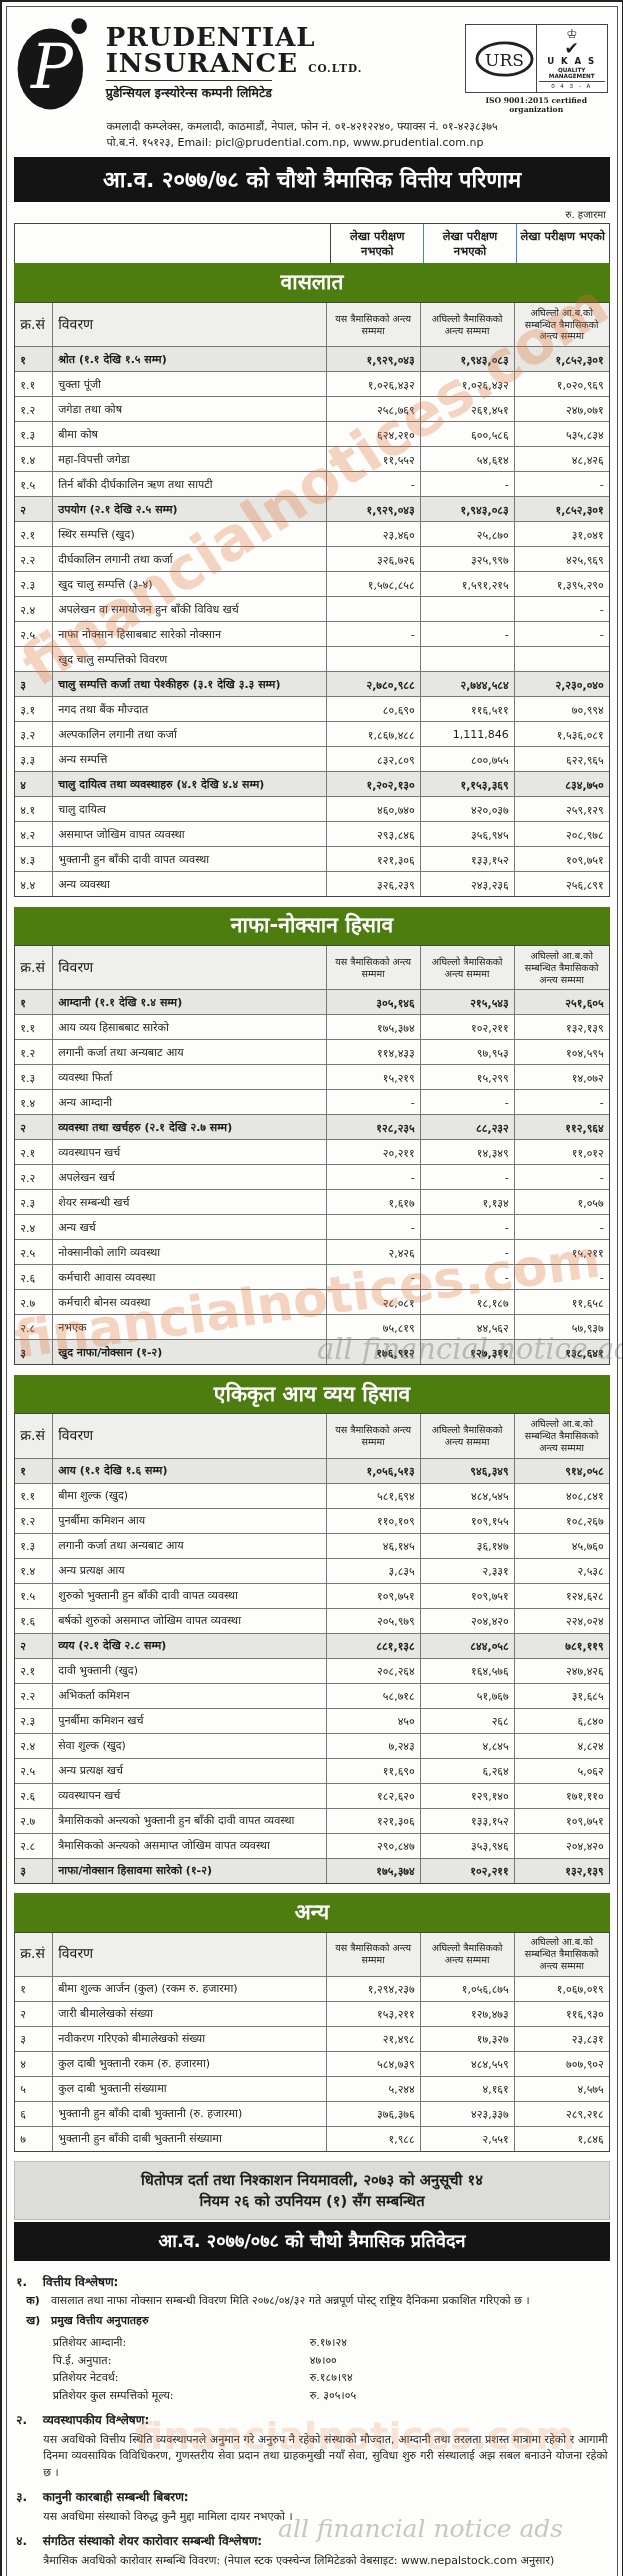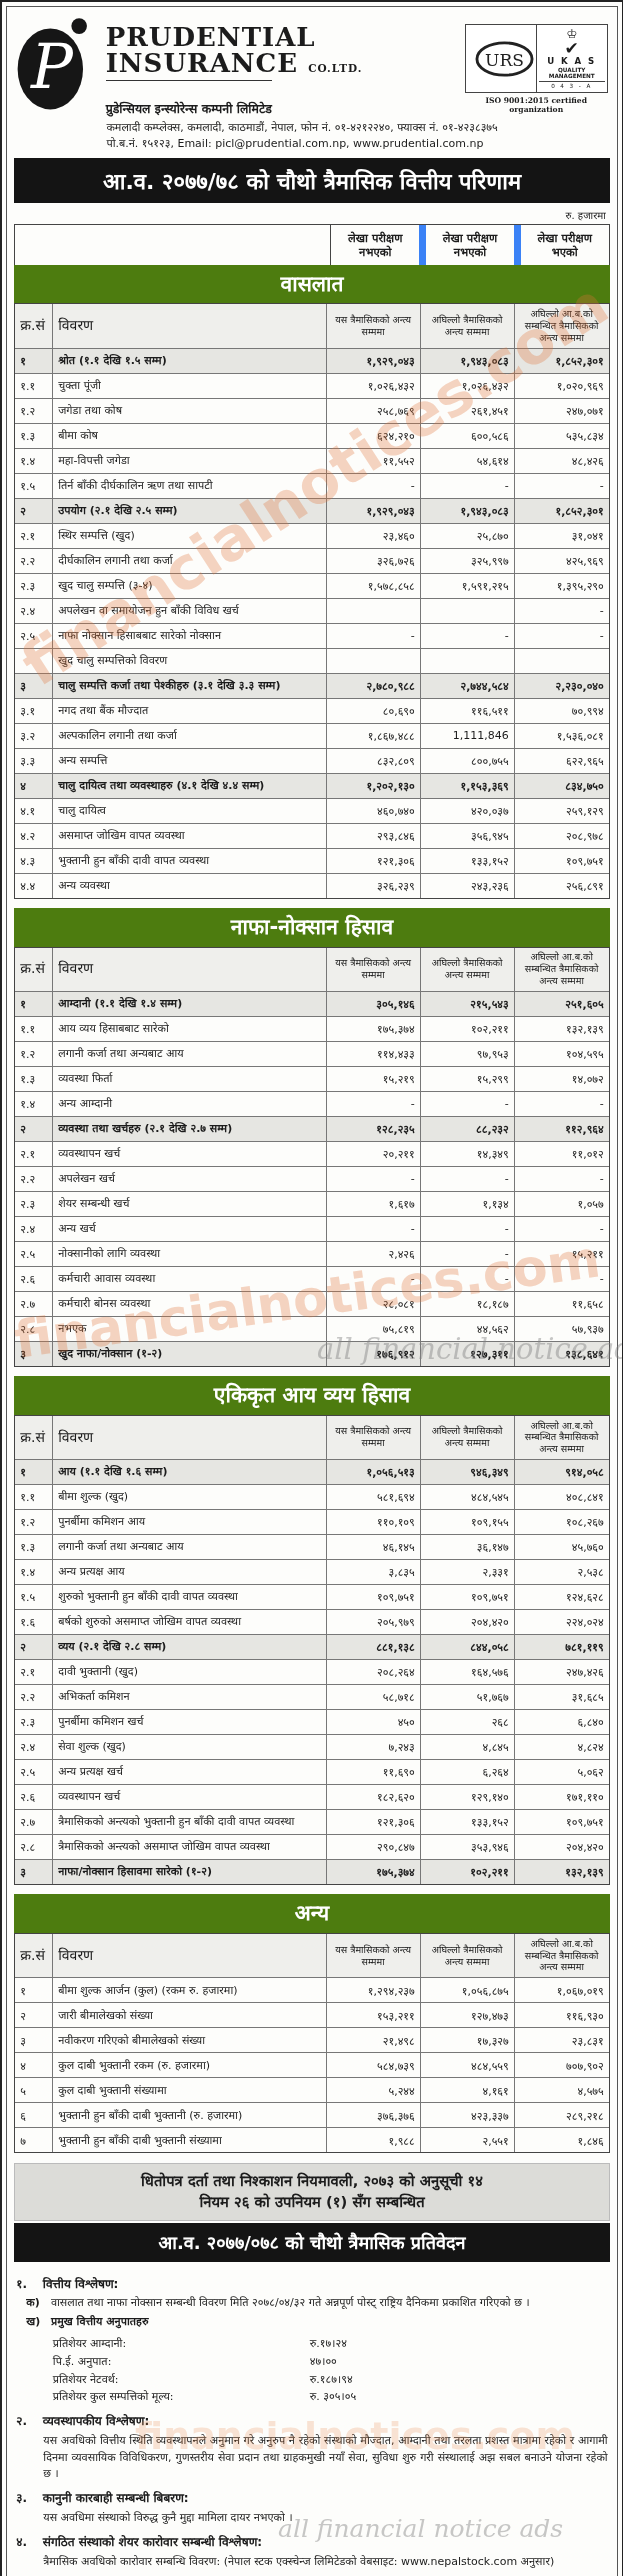--- a/index.html
+++ b/index.html
@@ -9,41 +9,41 @@
     font-family:"DejaVu Sans",sans-serif;color:#1c1c1c;overflow:hidden;
   }
   .inner{position:relative;border:1px solid #555;margin:3.8px;padding:5.7px 7.6px 0 7.6px;}
   
   .hdr{display:flex;justify-content:space-between;align-items:flex-start;padding:3.8px 1.9px 1.9px 1.9px;}
   .hdr-left{display:flex;gap:11.4px;}
   .logo{flex:0 0 auto;}
   .brand{padding-top:7.6px;}
   .brand-en{font-family:"DejaVu Serif",serif;font-weight:bold;font-size:26px;line-height:1.0;letter-spacing:1px;}
   .brand-co{font-family:"DejaVu Serif",serif;font-weight:bold;font-size:10.5px;letter-spacing:1px;}
-  .brand-np{border-top:1.9px solid #333;margin-top:3.8px;padding-top:19px;font-size:12.4px;font-weight:bold;display:inline-block;}
+  .brand-np{border-top:1.9px solid #333;margin-top:3.8px;padding-top:3px;font-size:12.4px;font-weight:bold;display:inline-block;}
   .cert{width:143px;text-align:center;margin-top:7.6px;}
   .cert-box{border:1px solid #444;display:flex;align-items:stretch;background:#fff;}
   .cert-urs{flex:1;display:flex;align-items:center;justify-content:flex-end;padding:5.7px 1.9px;}
   .cert-ukas{flex:1;border-left:1px solid #444;padding:2.9px 1.9px;font-size:7.6px;line-height:1.1;}
   .cert-ukas .crown{font-size:12.4px;line-height:1;}
   .cert-ukas .check{font-size:17px;line-height:1;font-weight:bold;}
   .cert-ukas .ukas{font-weight:bold;font-size:8.6px;letter-spacing:1.9px;}
   .cert-ukas .qm{font-size:5.7px;font-weight:bold;}
   .cert-ukas .num{font-size:5.7px;border-top:1px solid #444;margin-top:1.9px;padding-top:1px;letter-spacing:1.9px;}
   .iso-line{font-family:"DejaVu Serif",serif;font-size:7.6px;font-weight:bold;margin-top:2.9px;}
   .addr{font-size:11px;line-height:1.45;margin:1.9px 0 5.7px 92px;}
   
   .banner{background:#141414;color:#fff;text-align:center;font-weight:bold;
           font-size:22px;padding:6.7px 0 8.6px 0;margin:1.9px 0 1.9px 0;}
   .banner.small{font-size:18px;}
   .unit-label{text-align:right;font-size:10px;padding:2.9px 3.8px 1.9px 0;}
   
   .audit-row{display:flex;border:1px solid #444;border-bottom:none;}
   .audit-spacer{width:315px;border-right:1px solid #444;}
-  .audit-cell{width:93px;flex:1;border-right:7px solid #3b82f6;text-align:center;
+  .audit-cell{width:93px;flex:1;border-right:1px solid #3b82f6;text-align:center;
               font-weight:bold;font-size:11.4px;padding:5.7px 1.9px;line-height:1.25;}
   .audit-cell:last-child{border-right:none;}
   
   .fin-section{margin-bottom:9.5px;}
   .section-banner{background:#4d7c0f;color:#fff;text-align:center;font-weight:bold;
                   font-size:21px;padding:3.8px 0 6.7px 0;}
   .fin-table{border:1px solid #444;border-top:none;}
   .t-row{display:flex;border-top:1px solid #777;min-height:24px;align-items:stretch;}
   .t-row.t-head{background:#efefec;border-top:1px solid #444;}
   .t-row.t-bold{background:#e6e6e2;font-weight:bold;}

